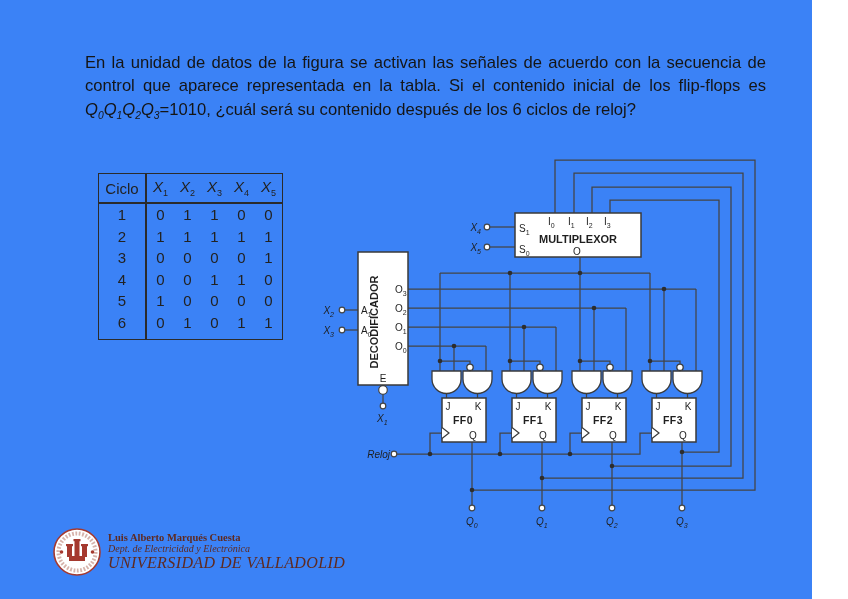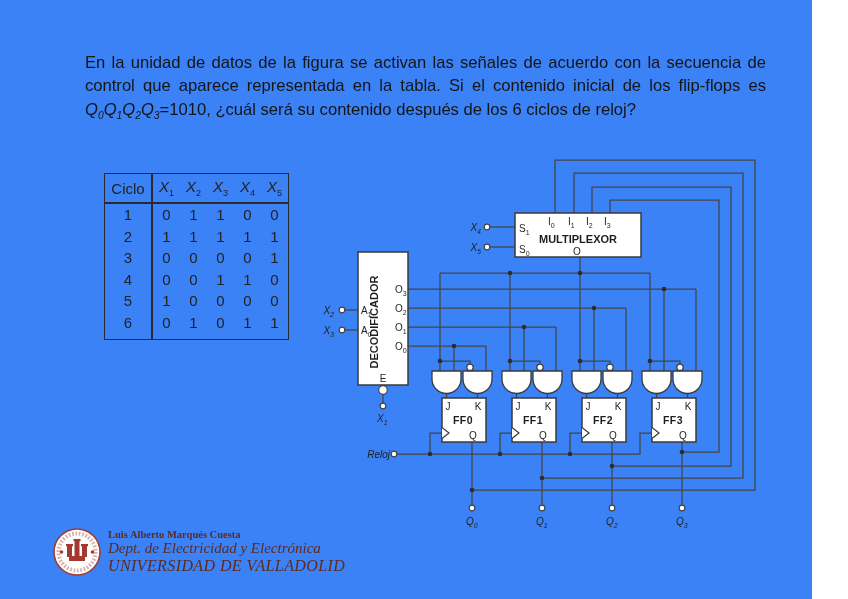--- a/index.html
+++ b/index.html
@@ -3,41 +3,41 @@
 <meta charset="utf-8">
 <style>
   html,body{margin:0;padding:0;background:#ffffff;}
   .slide{position:relative;width:812px;height:599px;background:#3b82f6;overflow:hidden;
          font-family:"Liberation Sans",sans-serif;color:#1c1c1c;}
   
   .question{position:absolute;left:85px;top:51px;width:681px;
             font-size:16.6px;line-height:23.4px;text-align:justify;color:#151515;}
   .question sub{font-size:0.62em;}
   
-  .tblwrap{position:absolute;left:104px;top:173px;}
+  .tblwrap{position:absolute;left:98px;top:173px;}
   table.ctrl{border-collapse:collapse;border:1.6px solid #2b2b2b;font-size:15px;color:#222;}
   table.ctrl th{font-weight:400;}
   table.ctrl thead th{border-bottom:2.2px solid #2b2b2b;height:26px;}
   table.ctrl .cyc{border-right:2.2px solid #2b2b2b;width:44px;text-align:center;}
   table.ctrl .sig{width:25px;text-align:center;margin-top:28px;}
   table.ctrl tbody td{height:19.5px;}
   table.ctrl tbody tr:last-child td{padding-bottom:7px;}
   table.ctrl sub{font-size:0.6em;}
   
   .csvg{position:absolute;left:0;top:0;}
   .lbl{font-family:"Liberation Sans",sans-serif;font-size:10px;fill:#1f1f1f;}
   .lbl .sub,.subt{font-size:7px;}
   .it{font-style:italic;}
   .bold{font-weight:bold;font-size:11px;}
   .ffn{font-weight:bold;font-size:10.5px;letter-spacing:0.5px;}
   
   .logo{position:absolute;left:52px;top:526px;display:flex;align-items:center;}
   .logotxt{margin-left:6px;color:#5f2a20;font-family:"Liberation Serif",serif;}
   .logotxt .l1{font-weight:bold;font-size:10.5px;}
-  .logotxt .l2{font-style:italic;font-size:15px;}
+  .logotxt .l2{font-style:italic;font-size:10px;}
   .logotxt .l3{font-style:italic;font-size:16px;letter-spacing:0.4px;}
 </style>
 </head>
 <body>
 
 <div class="slide">
 
   <div class="question">
     <span>En la unidad de datos de la figura se activan las señales de acuerdo con la secuencia de control que aparece representada en la tabla. Si el contenido inicial de los flip-flops es </span><i><span>Q</span><sub>0</sub></i><i><span>Q</span><sub>1</sub></i><i><span>Q</span><sub>2</sub></i><i><span>Q</span><sub>3</sub></i><span>=1010, ¿cuál será su contenido después de los 6 ciclos de reloj?</span>
   </div>

